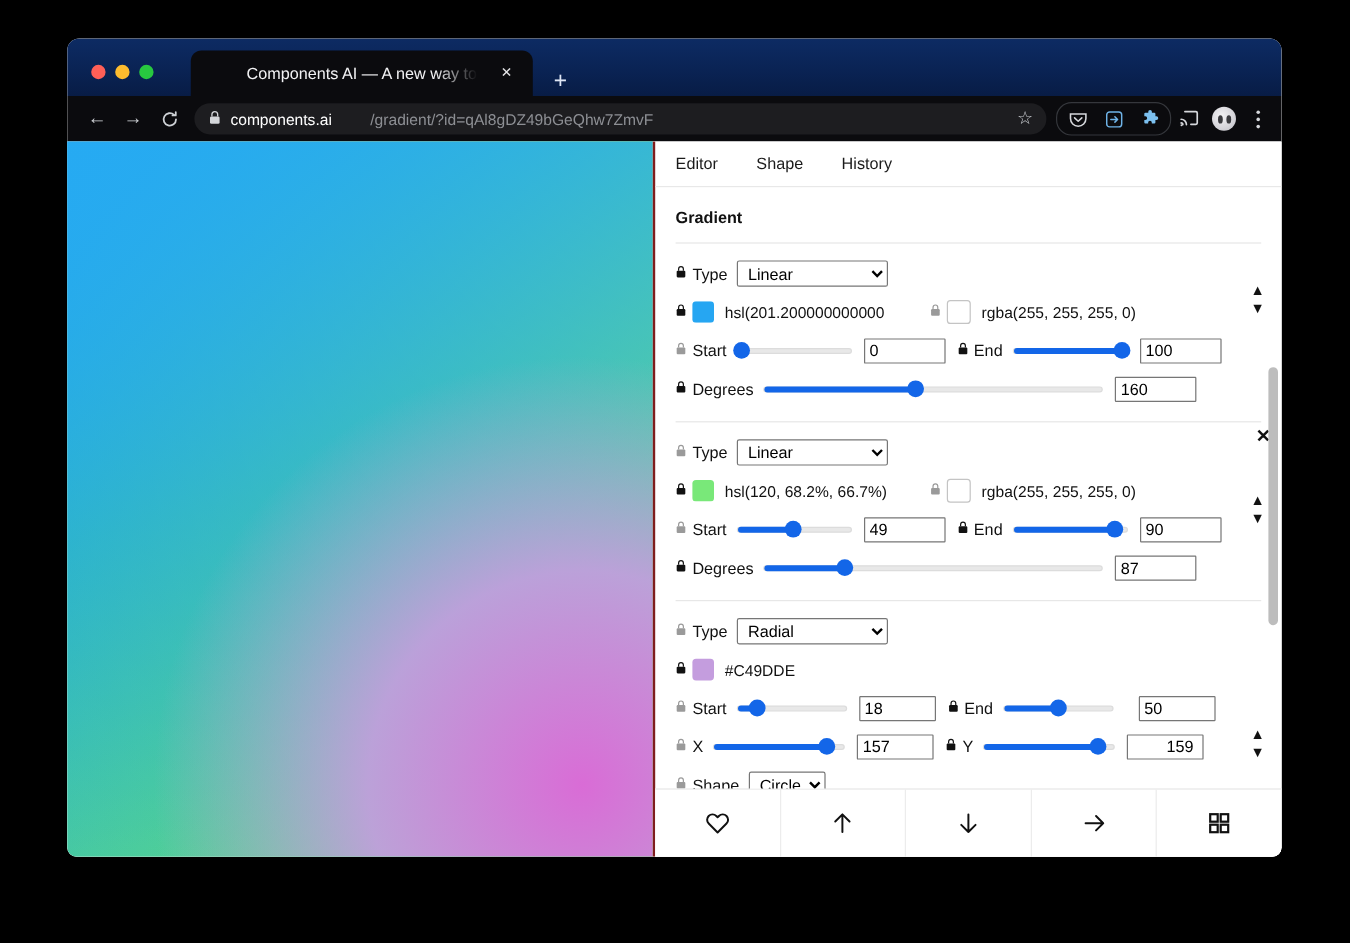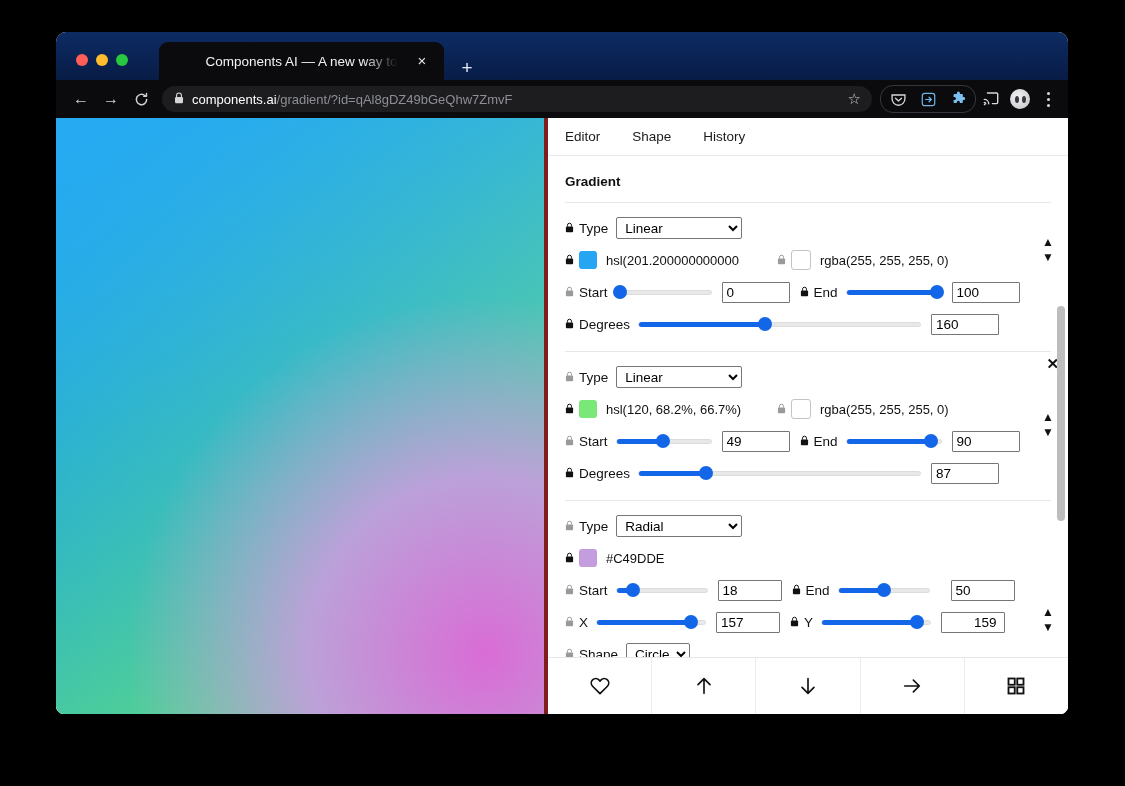--- a/index.html
+++ b/index.html
@@ -56,21 +56,21 @@
     width:30px;height:30px;display:flex;align-items:center;justify-content:center;
     color:#cfd2d6;font-size:16px;cursor:pointer;border-radius:4px;flex:0 0 auto;
   }
   .urlbar{
     flex:1 1 auto;height:26px;margin:0 8px 0 6px;background:#1d1d20;
     border-radius:13px;display:flex;align-items:center;padding:0 12px;position:relative;
   }
   .lock-url{color:#d4d6da;font-size:11px;margin-right:8px;}
   .url-text{font-size:13px;white-space:nowrap;overflow:hidden;}
   .url-host{color:#fff;font-weight:normal;}
-  .url-path{color:#8d8f94;}
+  .url-path{color:#8d8f94;padding-left:32px;}
   .star{
     position:absolute;right:11px;top:4px;color:#c9ccd1;font-size:15px;
     line-height:18px;cursor:pointer;
   }
   .nav-icons{display:flex;align-items:center;gap:2px;flex:0 0 auto;}
   .pill{
     display:flex;align-items:center;gap:4px;border:1px solid #35373c;
     border-radius:13px;padding:1px 4px;
   }
   .ic{
@@ -101,21 +101,21 @@
     width:488px;height:596px;flex:0 0 auto;
     background-image:
       radial-gradient(circle at 88% 90%, #d96cd6 0%, rgba(196,157,222,.92) 26%, rgba(196,157,222,0) 52%),
       linear-gradient(160deg, hsl(201.2,89%,55%) 0%, rgba(255,255,255,0) 100%),
       linear-gradient(87deg, rgba(255,255,255,0) 0%, hsl(120,68.2%,66.7%) 100%),
       linear-gradient(165deg,#1fa2e8 0%,#35bfa0 46%,#5fdc7f 100%);
   }
 
   .panel{
     flex:1 1 auto;position:relative;background:#fff;
-    border-left:4px solid #7f1d1d;display:flex;flex-direction:column;
+    border-left:2px solid #7f1d1d;display:flex;flex-direction:column;
   }
 
   .app-tabs{
     height:37px;border-bottom:1px solid #e8e8e8;display:flex;align-items:center;
     padding-left:17px;gap:0;flex:0 0 auto;
   }
   .app-tab{
     font-size:13.5px;color:#1b1b1b;padding:0 18px 0 0;margin-right:14px;cursor:pointer;
   }
 

